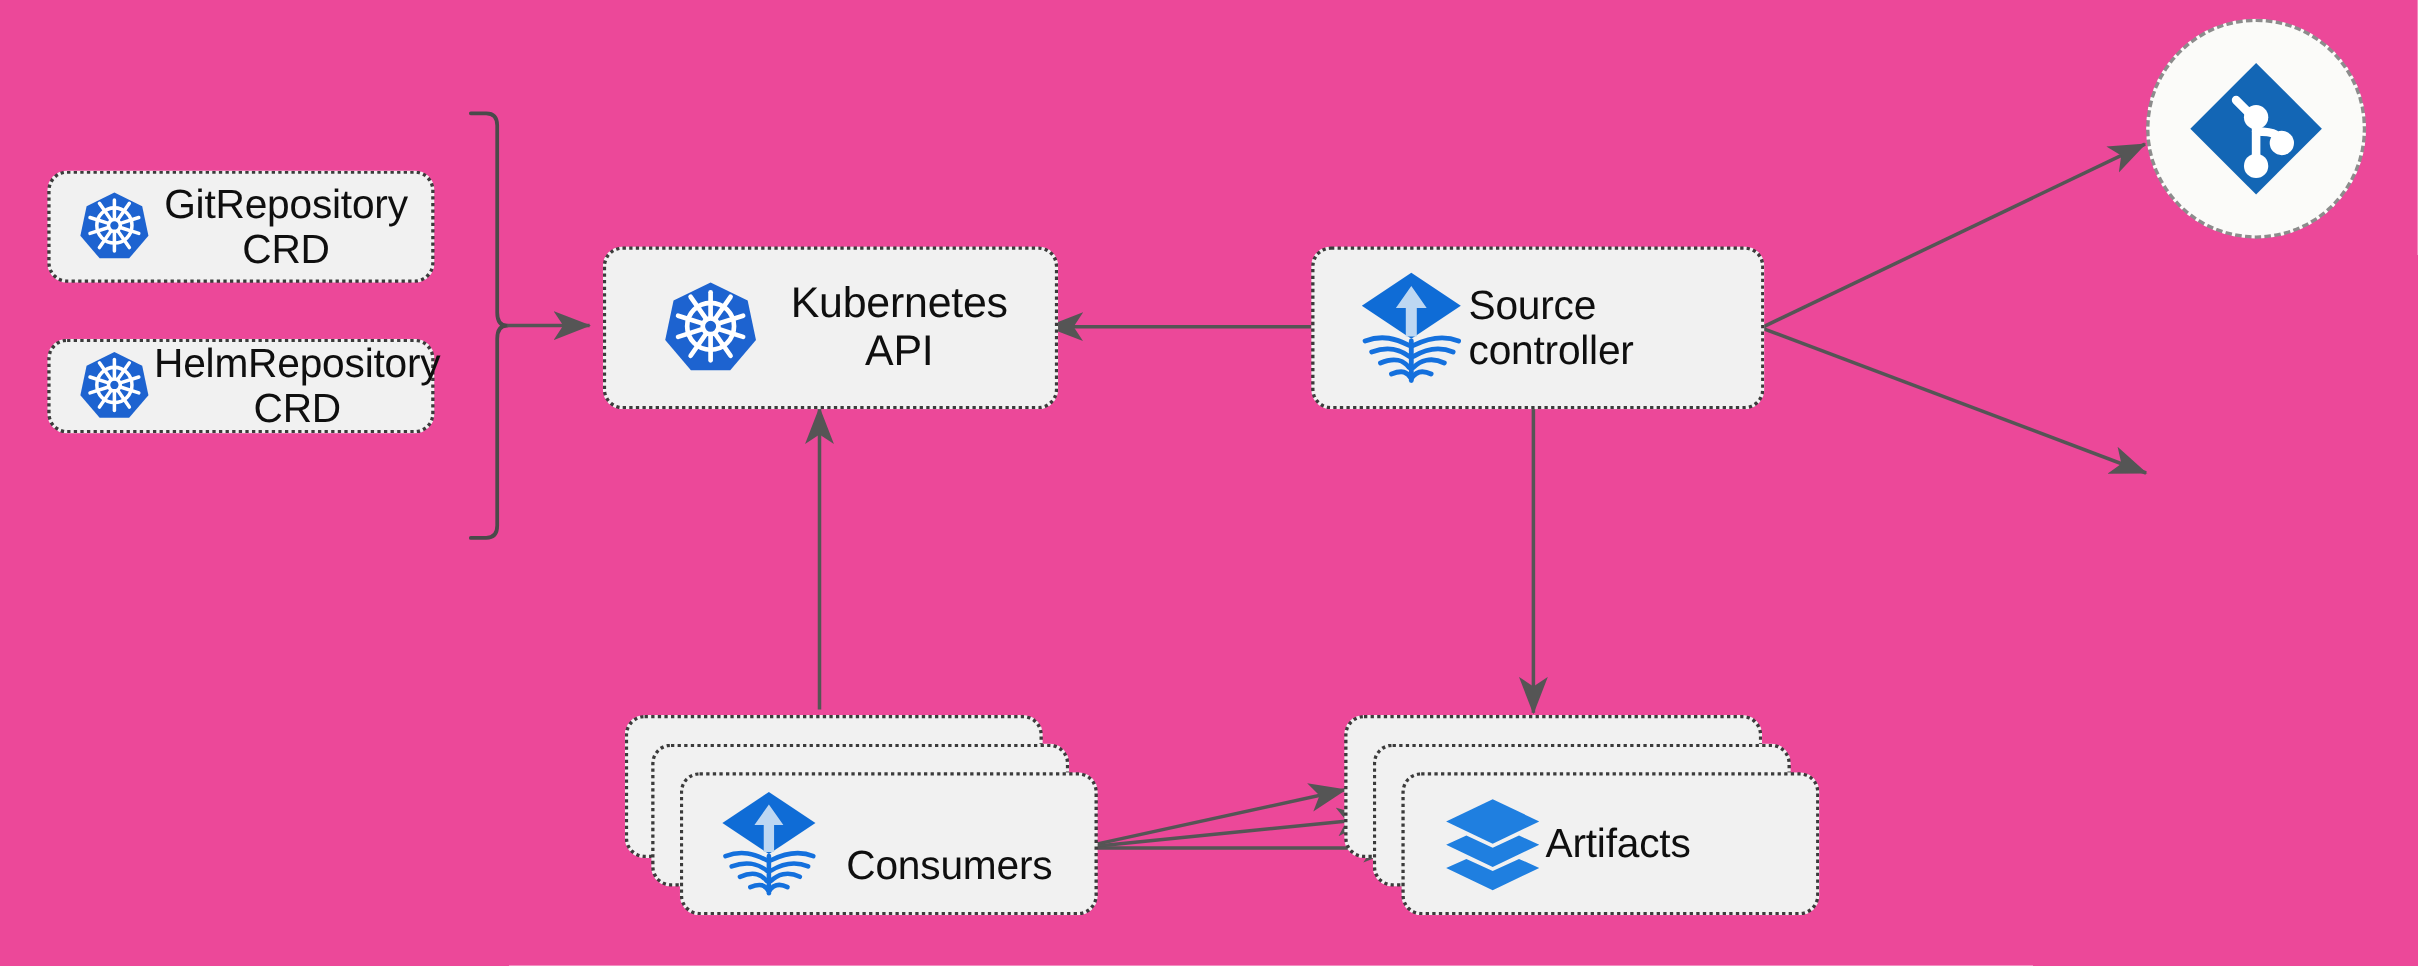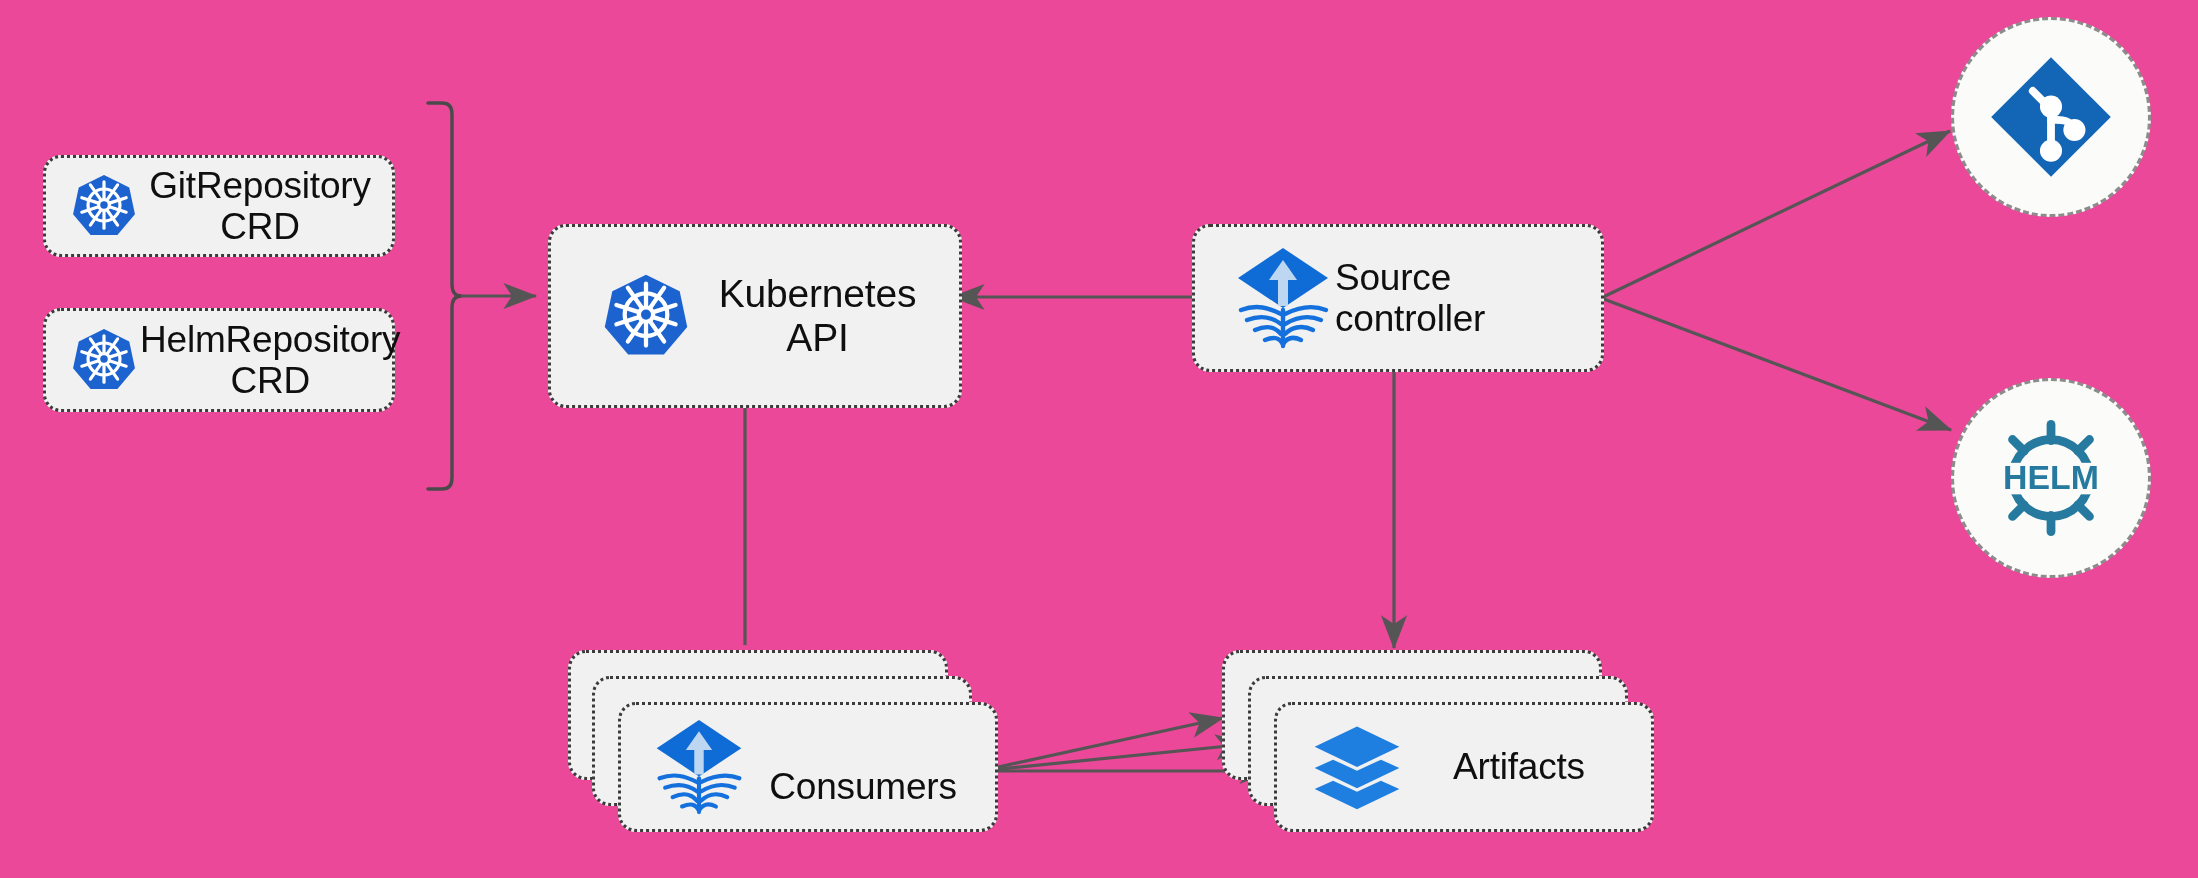--- a/index.html
+++ b/index.html
@@ -134,21 +134,21 @@
           <line x1="35.2" y1="25.8" x2="45.2" y2="11.5"></line>
           <line x1="45.2" y1="50.5" x2="35.2" y2="36.2"></line>
           <line x1="28.8" y1="25.8" x2="18.8" y2="11.5"></line>
         </g>
       </svg>
     </div>
     <div class="label" style="flex:1; text-align:center; padding-right:12px;">GitRepository
 CRD</div>
   </div>
 
-  <div class="node" style="left:43px; top:308px; width:352px; height:104px; padding-left:22px;">
+  <div class="node" style="left:43px; top:308px; width:352px; height:86px; padding-left:22px;">
     <div class="icon-slot" style="width:72px;height:72px;">
       <svg class="ico" width="66" height="66" viewBox="0 0 64 64">
         <polygon points="32,2 56.5,14 62,40 45,60 19,60 2,40 7.5,14" fill="#1D63D0"></polygon>
         <g fill="none" stroke="#ffffff" stroke-width="3.1" stroke-linecap="round">
           <circle cx="32" cy="31" r="15.5"></circle>
           <circle cx="32" cy="31" r="5.2"></circle>
           <line x1="32" y1="8.5" x2="32" y2="25.5"></line>
           <line x1="32" y1="36.5" x2="32" y2="53.5"></line>
           <line x1="10.5" y1="24" x2="26.8" y2="29.2"></line>
           <line x1="37.2" y1="32.8" x2="53.5" y2="38"></line>
@@ -158,21 +158,21 @@
           <line x1="35.2" y1="25.8" x2="45.2" y2="11.5"></line>
           <line x1="45.2" y1="50.5" x2="35.2" y2="36.2"></line>
           <line x1="28.8" y1="25.8" x2="18.8" y2="11.5"></line>
         </g>
       </svg>
     </div>
     <div class="label" style="flex:1; text-align:center; padding-right:12px;">HelmRepository
 CRD</div>
   </div>
 
-  <div class="node" style="left:548px; top:224px; width:414px; height:184px; padding-left:49px;">
+  <div class="node" style="left:548px; top:224px; width:414px; height:148px; padding-left:49px;">
     <div class="icon-slot" style="width:92px;height:92px;">
       <svg class="ico" width="88" height="88" viewBox="0 0 64 64">
         <polygon points="32,2 56.5,14 62,40 45,60 19,60 2,40 7.5,14" fill="#1D63D0"></polygon>
         <g fill="none" stroke="#ffffff" stroke-width="3.1" stroke-linecap="round">
           <circle cx="32" cy="31" r="15.5"></circle>
           <circle cx="32" cy="31" r="5.2"></circle>
           <line x1="32" y1="8.5" x2="32" y2="25.5"></line>
           <line x1="32" y1="36.5" x2="32" y2="53.5"></line>
           <line x1="10.5" y1="24" x2="26.8" y2="29.2"></line>
           <line x1="37.2" y1="32.8" x2="53.5" y2="38"></line>
@@ -217,35 +217,20 @@
         <line x1="50" y1="42" x2="50" y2="74"></line>
         <path d="M50,44 L36,30"></path>
         <path d="M50,52 C64,52 66,54 66,62"></path>
       </g>
       <circle cx="50" cy="76" r="8.5" fill="#ffffff"></circle>
       <circle cx="50" cy="42" r="8.5" fill="#ffffff"></circle>
       <circle cx="68" cy="60" r="8.5" fill="#ffffff"></circle>
     </svg>
   </div>
 
-  <div class="circle-node" style="left:1951px; top:378px; width:200px; height:200px;">
-    <svg class="ico" width="140" height="140" viewBox="0 0 120 120">
-      <g stroke="#277A9F" stroke-width="7.5" fill="none" stroke-linecap="round">
-        <circle cx="60" cy="60" r="33"></circle>
-        <line x1="60" y1="14" x2="60" y2="28"></line>
-        <line x1="60" y1="92" x2="60" y2="106"></line>
-        <line x1="27" y1="27" x2="37" y2="37"></line>
-        <line x1="83" y1="83" x2="93" y2="93"></line>
-        <line x1="93" y1="27" x2="83" y2="37"></line>
-        <line x1="37" y1="83" x2="27" y2="93"></line>
-      </g>
-      <rect x="20" y="47" width="80" height="27" fill="#fbfbf9"></rect>
-      <text x="60" y="69" text-anchor="middle" font-family="'Liberation Sans', sans-serif" font-size="29" font-weight="bold" fill="#277A9F">HELM</text>
-    </svg>
-  </div>
 
   <div class="ghost" style="left:568px; top:650px; width:380px; height:130px;"></div>
   <div class="ghost" style="left:592px; top:676px; width:380px; height:130px;"></div>
   <div class="node" style="left:618px; top:702px; width:380px; height:130px; padding-left:30px;">
     <div class="icon-slot" style="width:96px;height:96px;">
       <svg class="ico" width="94" height="98" viewBox="0 0 100 104">
         <polygon points="50,2 95,32 50,62 5,32" fill="#0f6cd6"></polygon>
         <path d="M50,14 L64,34 L55,34 L55,60 L45,60 L45,34 L36,34 Z" fill="#bdd7f2"></path>
         <g stroke="#1470dd" stroke-width="4.4" fill="none" stroke-linecap="round">
           <path d="M8,64 C24,58 36,62 48,68"></path>
@@ -267,16 +252,16 @@
   <div class="ghost" style="left:1248px; top:676px; width:380px; height:130px;"></div>
   <div class="node" style="left:1274px; top:702px; width:380px; height:130px; padding-left:32px;">
     <div class="icon-slot" style="width:96px;height:96px;">
       <svg class="ico" width="92" height="92" viewBox="0 0 100 100">
         <polygon points="50,6 96,28 50,50 4,28" fill="#1f7fe0"></polygon>
         <polygon points="50,40 72,50 50,61 28,50" fill="#ffffff" opacity="0"></polygon>
         <polygon points="24,42 50,54 76,42 96,51 50,73 4,51" fill="#1f7fe0"></polygon>
         <polygon points="24,65 50,77 76,65 96,74 50,96 4,74" fill="#1f7fe0"></polygon>
       </svg>
     </div>
-    <div class="label" style="flex:1; text-align:center; padding-right:18px;">Artifacts</div>
+    <div class="label" style="flex:1; padding-right:18px;">Artifacts</div>
   </div>
 
 </div>
 
 </body></html>

